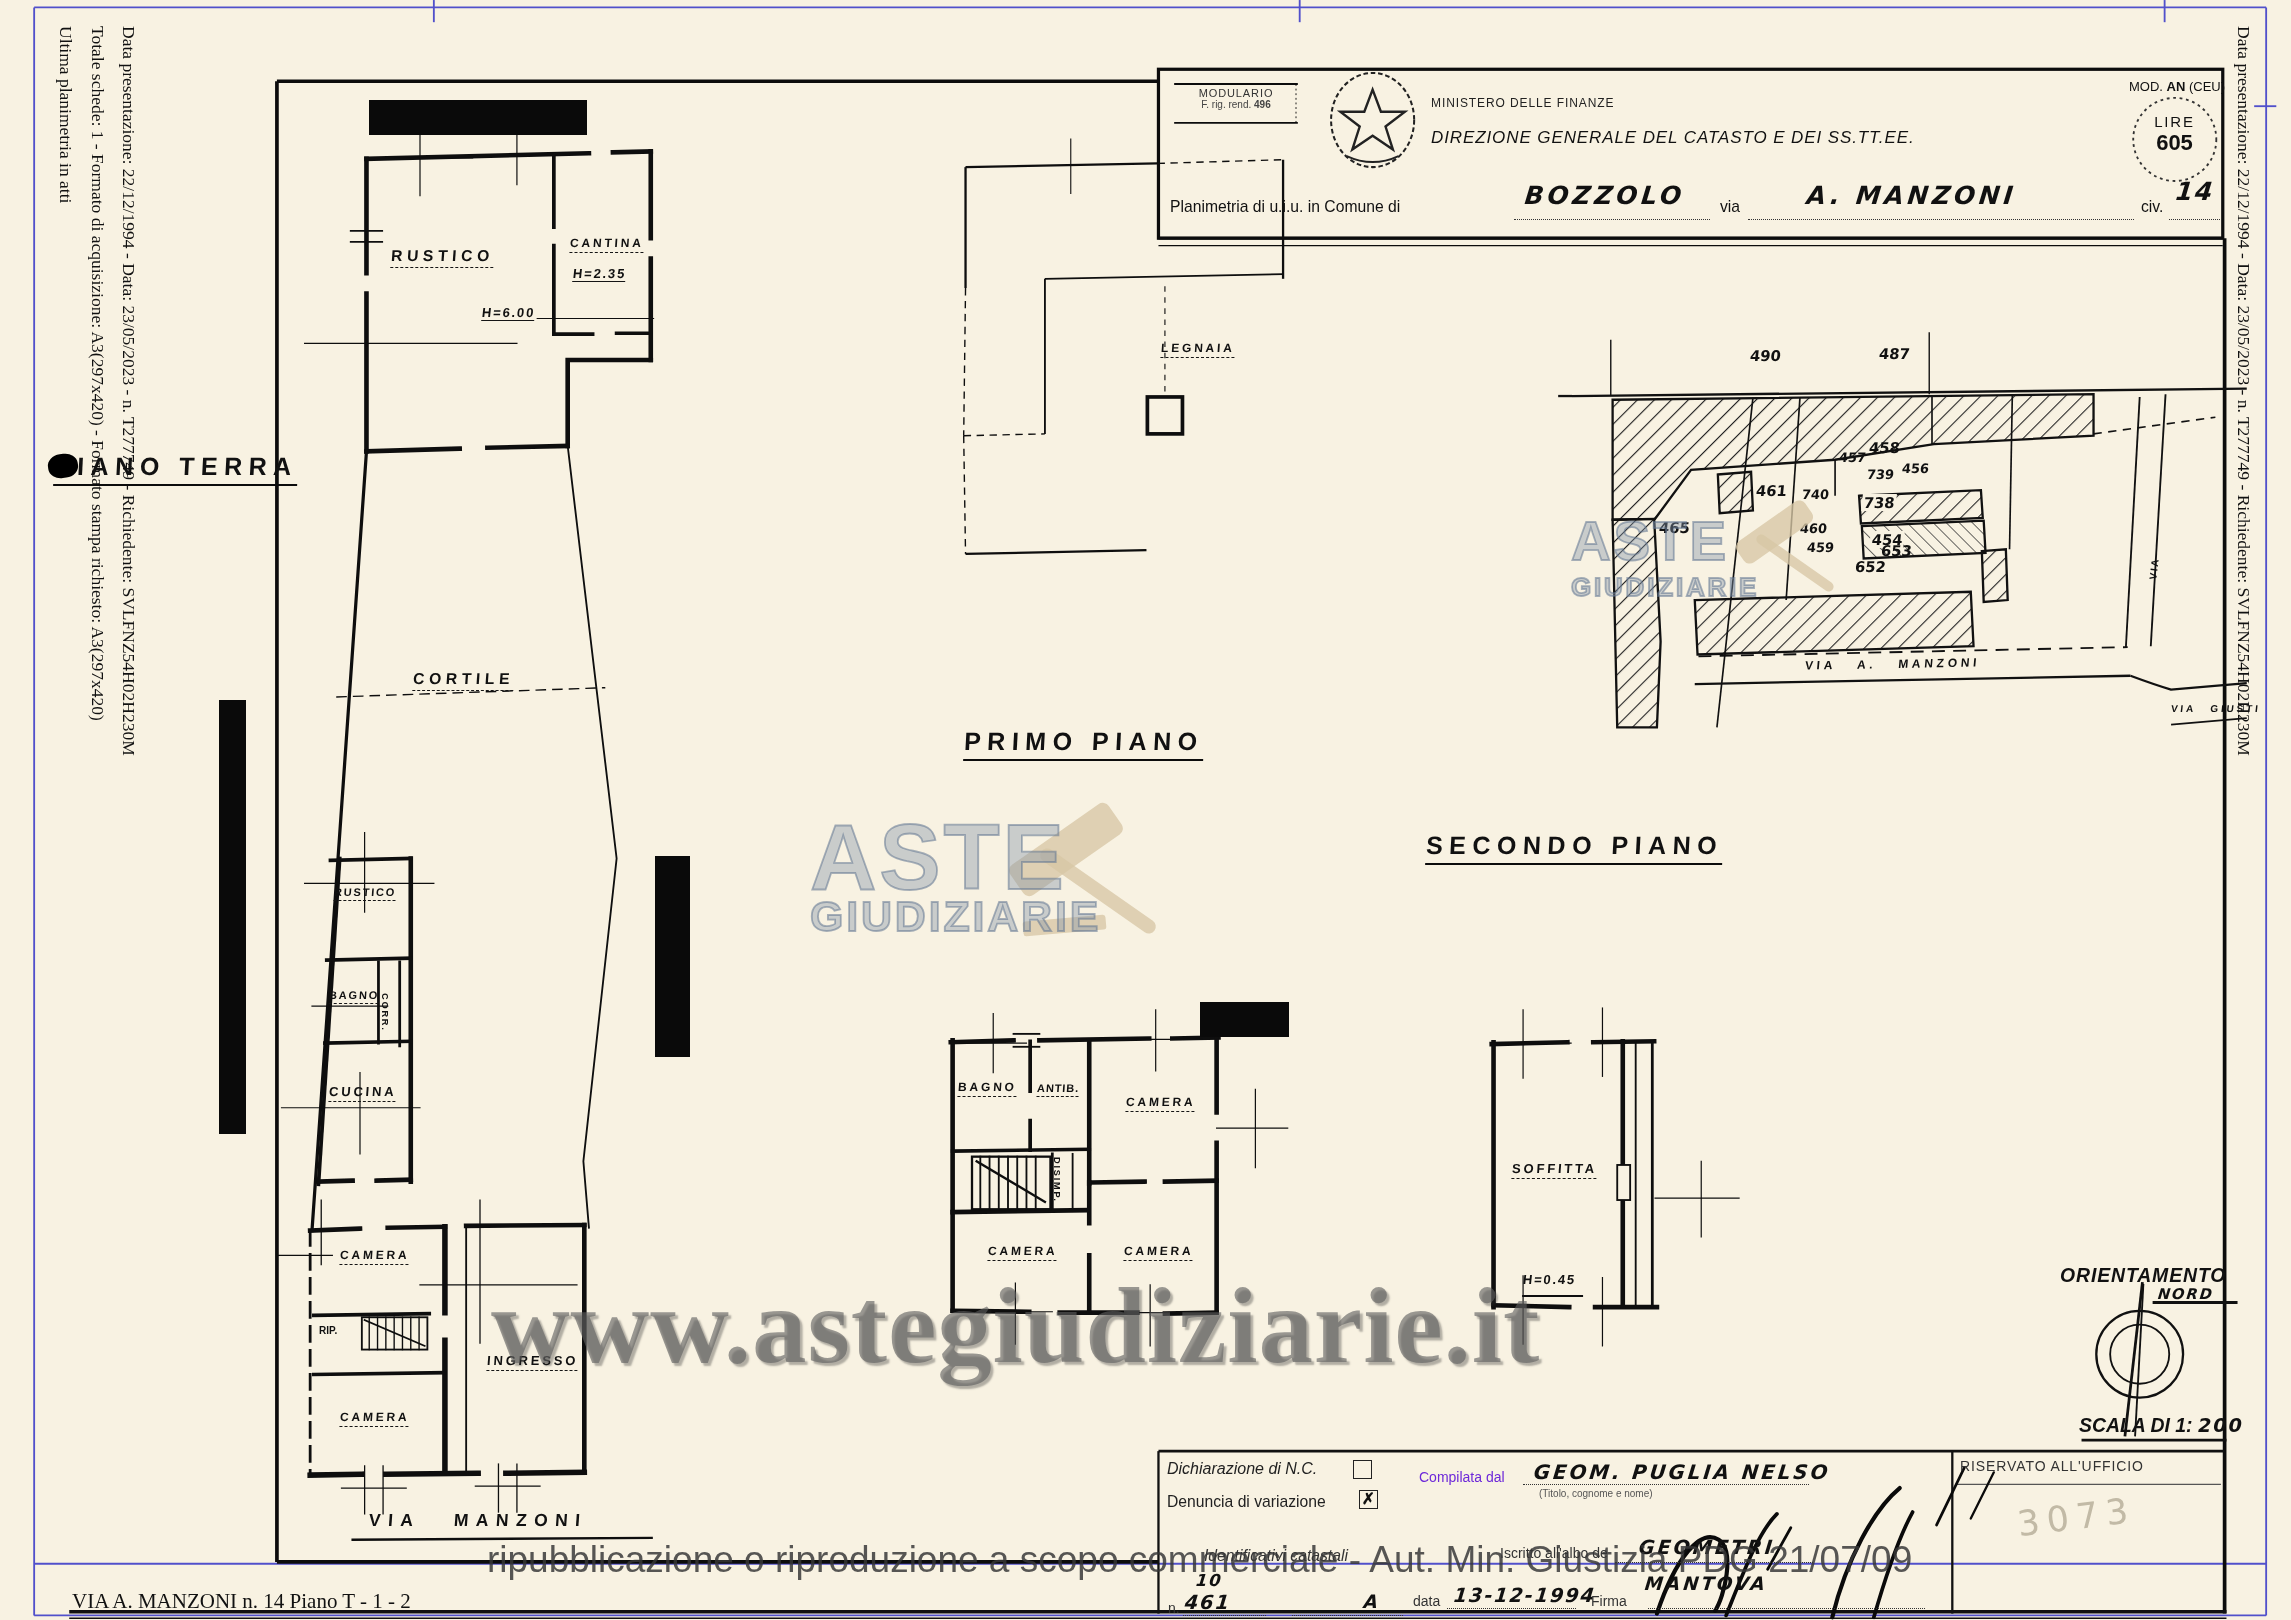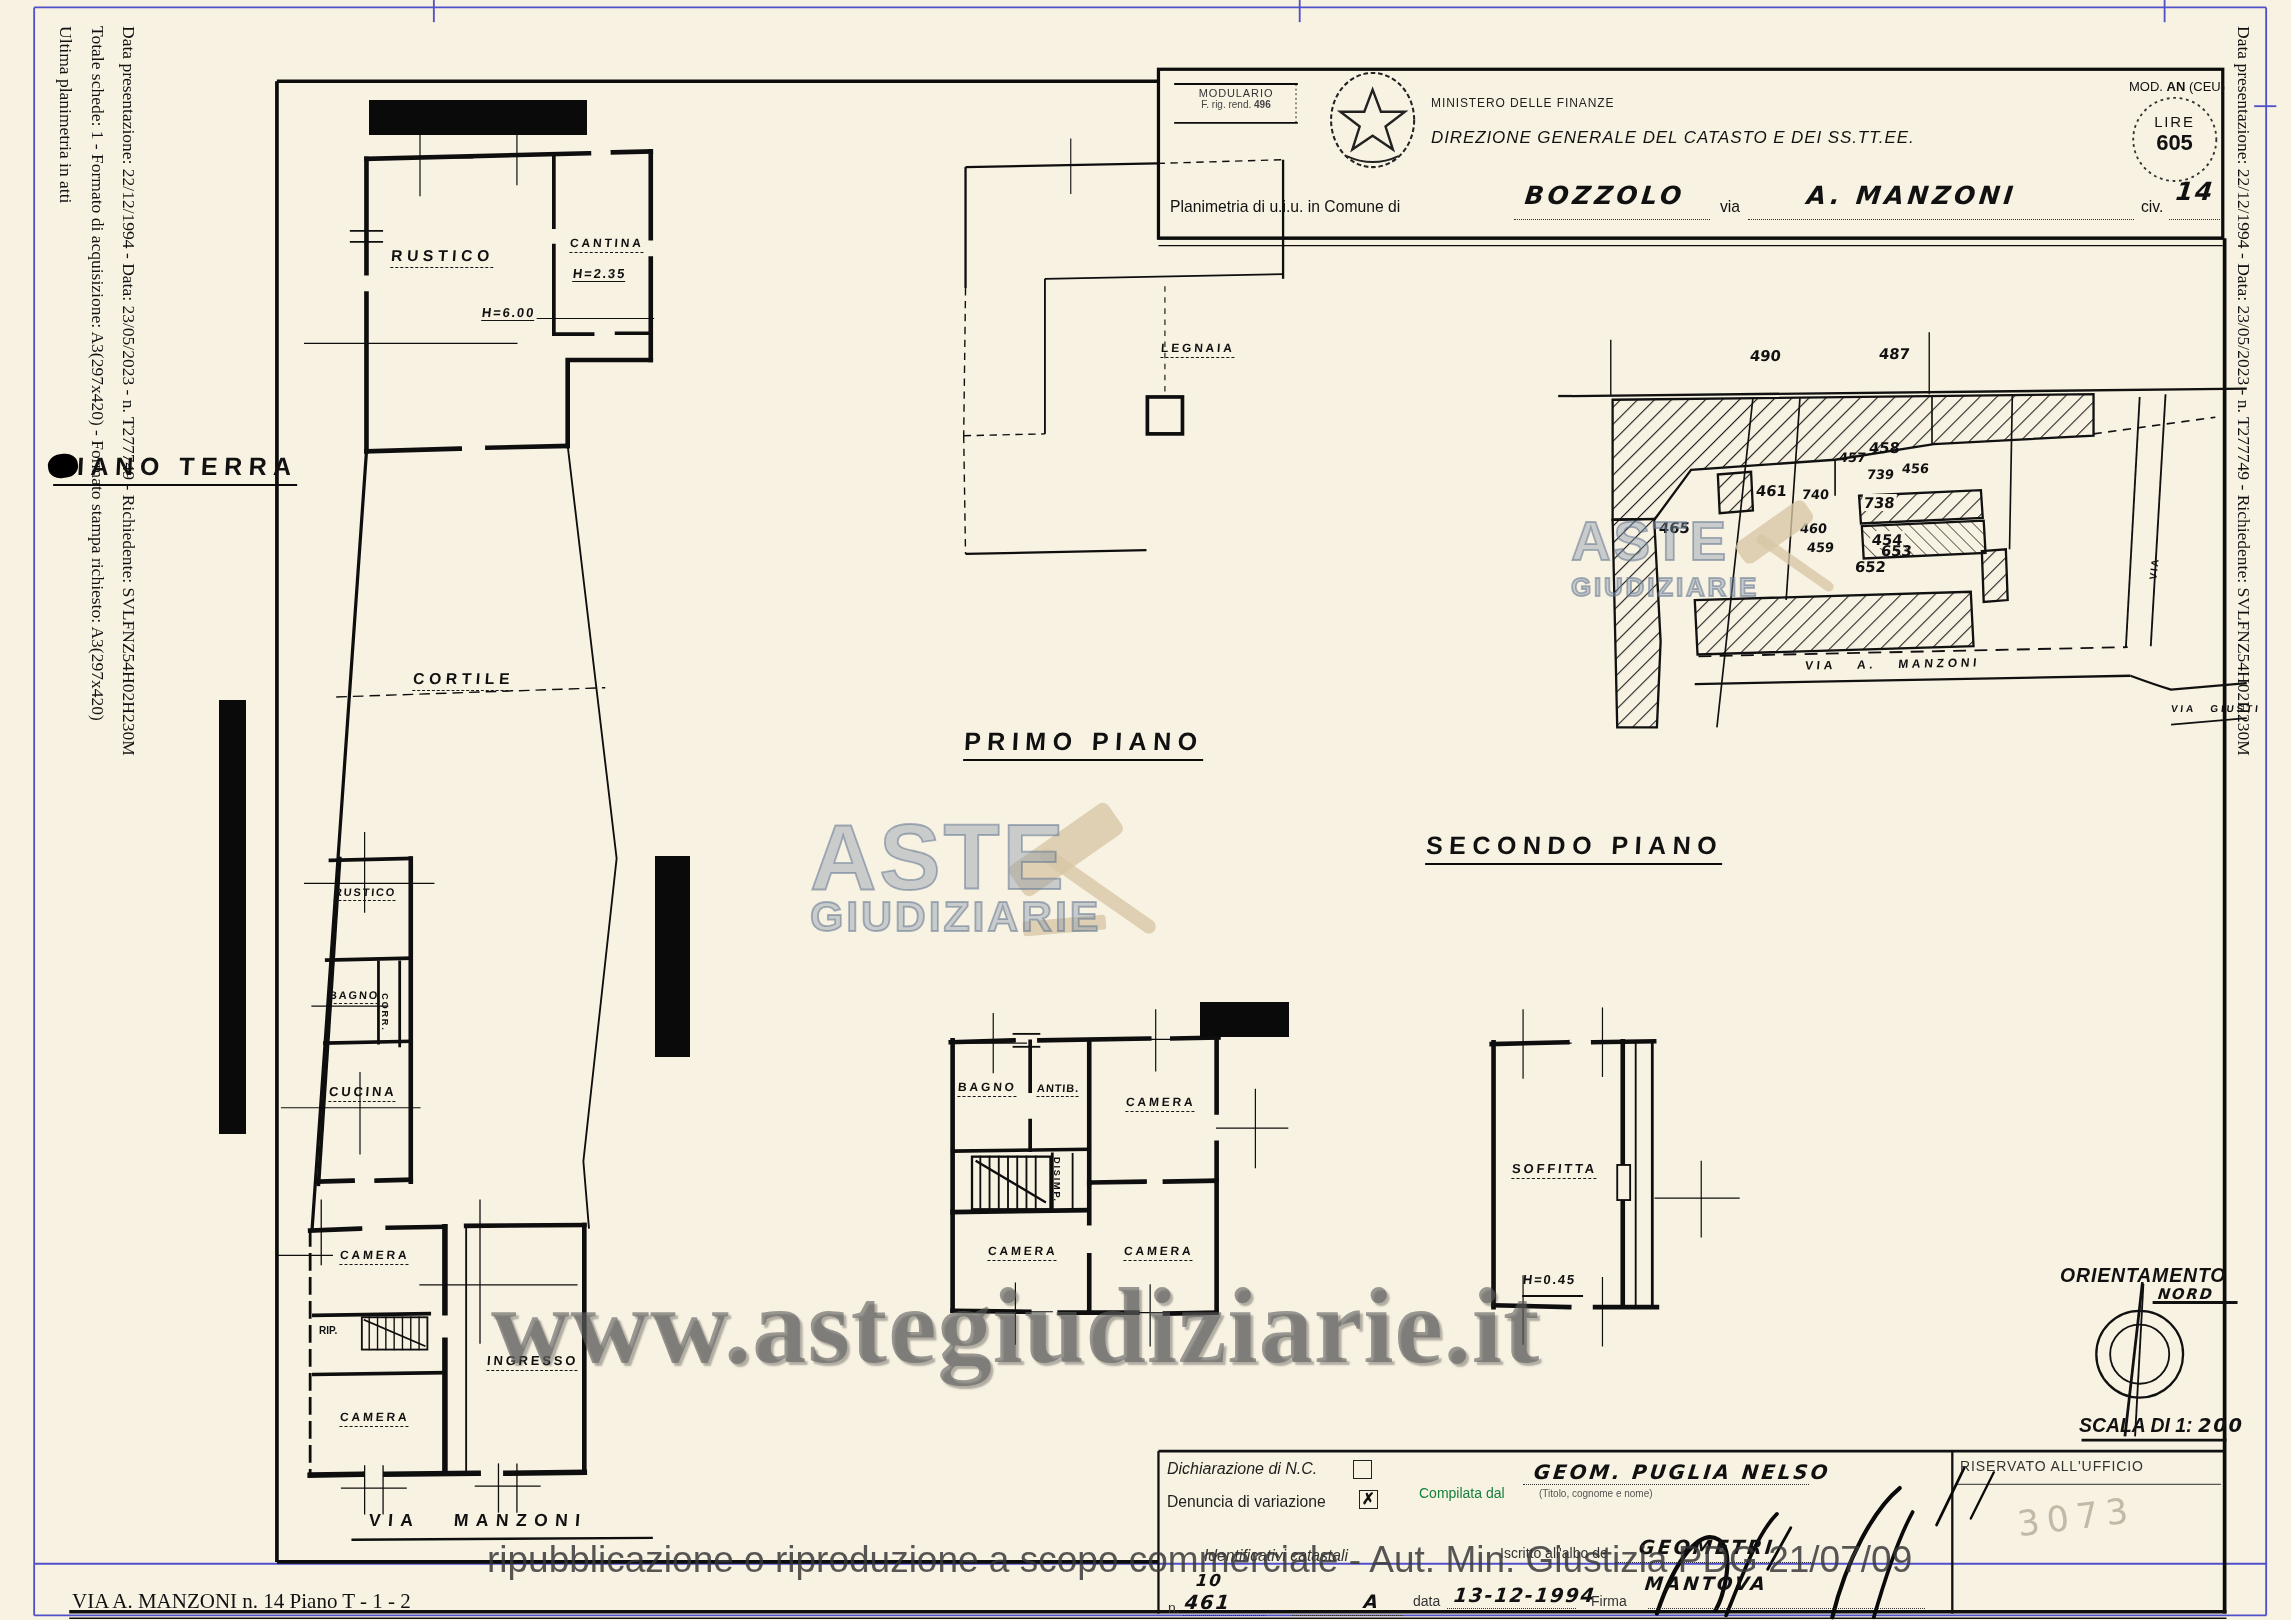--- a/index.html
+++ b/index.html
@@ -395,21 +395,21 @@
   <div class="abs hw" style="left:2158px;top:1285px;font-size:14.8px;">NORD</div>
   <div class="abs lbl" style="left:2079px;top:1414px;font-size:19.4px;font-style:italic;font-weight:600;">
     <span>SCALA DI 1:</span> <span class="hw" style="position:static;font-size:19.4px;">200</span>
   </div>
 
   <div class="abs lbl print" style="left:1167px;top:1460px;font-size:16px;color:#222;font-style:italic;">Dichiarazione di N.C.</div>
   <div class="abs checkbox" style="left:1353px;top:1460px;"></div>
   <div class="abs lbl print" style="left:1167px;top:1493px;font-size:15.7px;color:#222;">Denuncia di variazione</div>
   <div class="abs checkbox" style="left:1359px;top:1490px;">✗</div>
 
-  <div class="abs lbl print" style="left:1419px;top:1469px;font-size:14px;color:#15803d;margin-top:16px;">Compilata dal</div>
+  <div class="abs lbl print" style="left:1419px;top:1469px;font-size:14px;color:#6d28d9;">Compilata dal</div>
   <div class="abs dots" style="left:1523px;top:1458px;width:286px;height:26px;"></div>
   <div class="abs hw" style="left:1534px;top:1460px;font-size:20px;letter-spacing:2.8px;">GEOM. PUGLIA NELSO</div>
   <div class="abs lbl print" style="left:1539px;top:1488px;font-size:10px;color:#555;">(Titolo, cognome e nome)</div>
 
   <div class="abs lbl print" style="left:1204px;top:1547px;font-size:15.7px;font-style:italic;color:#333;">Identificativi catastali</div>
   <div class="abs lbl print" style="left:1168px;top:1600px;font-size:14px;color:#333;">n.</div>
   <div class="abs hw" style="left:1196px;top:1571px;font-size:16.6px;">10</div>
   <div class="abs hw" style="left:1185px;top:1591px;font-size:19.4px;">461</div>
   <div class="abs dots" style="left:1183px;top:1589px;width:83px;height:26px;"></div>
   <div class="abs dots" style="left:1292px;top:1589px;width:111px;height:26px;"></div>

